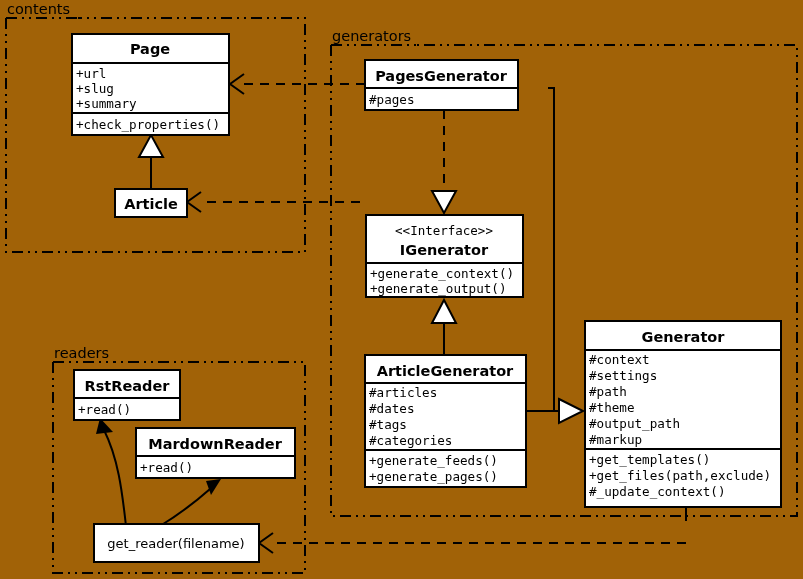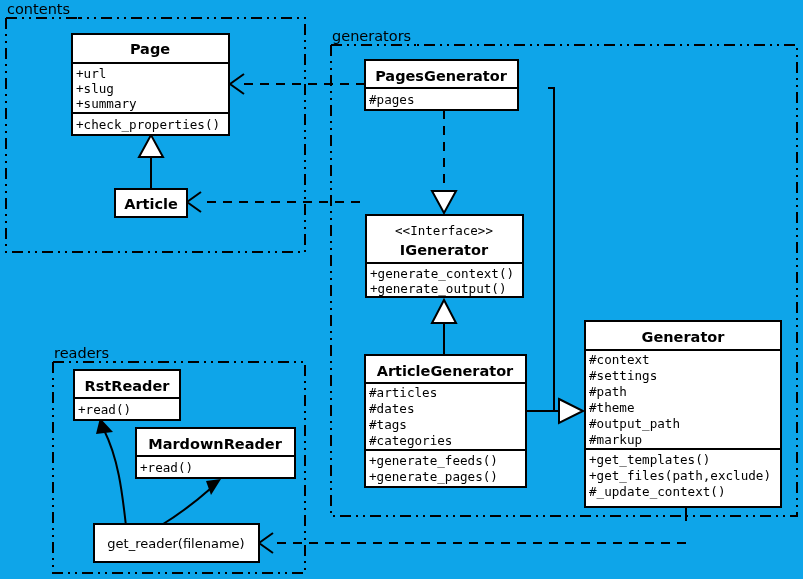--- a/index.html
+++ b/index.html
@@ -4,21 +4,21 @@
 <style>
   html, body {
     margin: 0;
     padding: 0;
     background: #ffffff;
   }
   #canvas {
     position: relative;
     width: 803px;
     height: 579px;
-    background: #0ea5e9;
+    background: #a16207;
     font-family: "DejaVu Sans", sans-serif;
     overflow: hidden;
   }
   svg { display: block; }
 
   .pkg-label {
     font-family: "DejaVu Sans", sans-serif;
     font-size: 14.5px;
     fill: #000000;
   }

